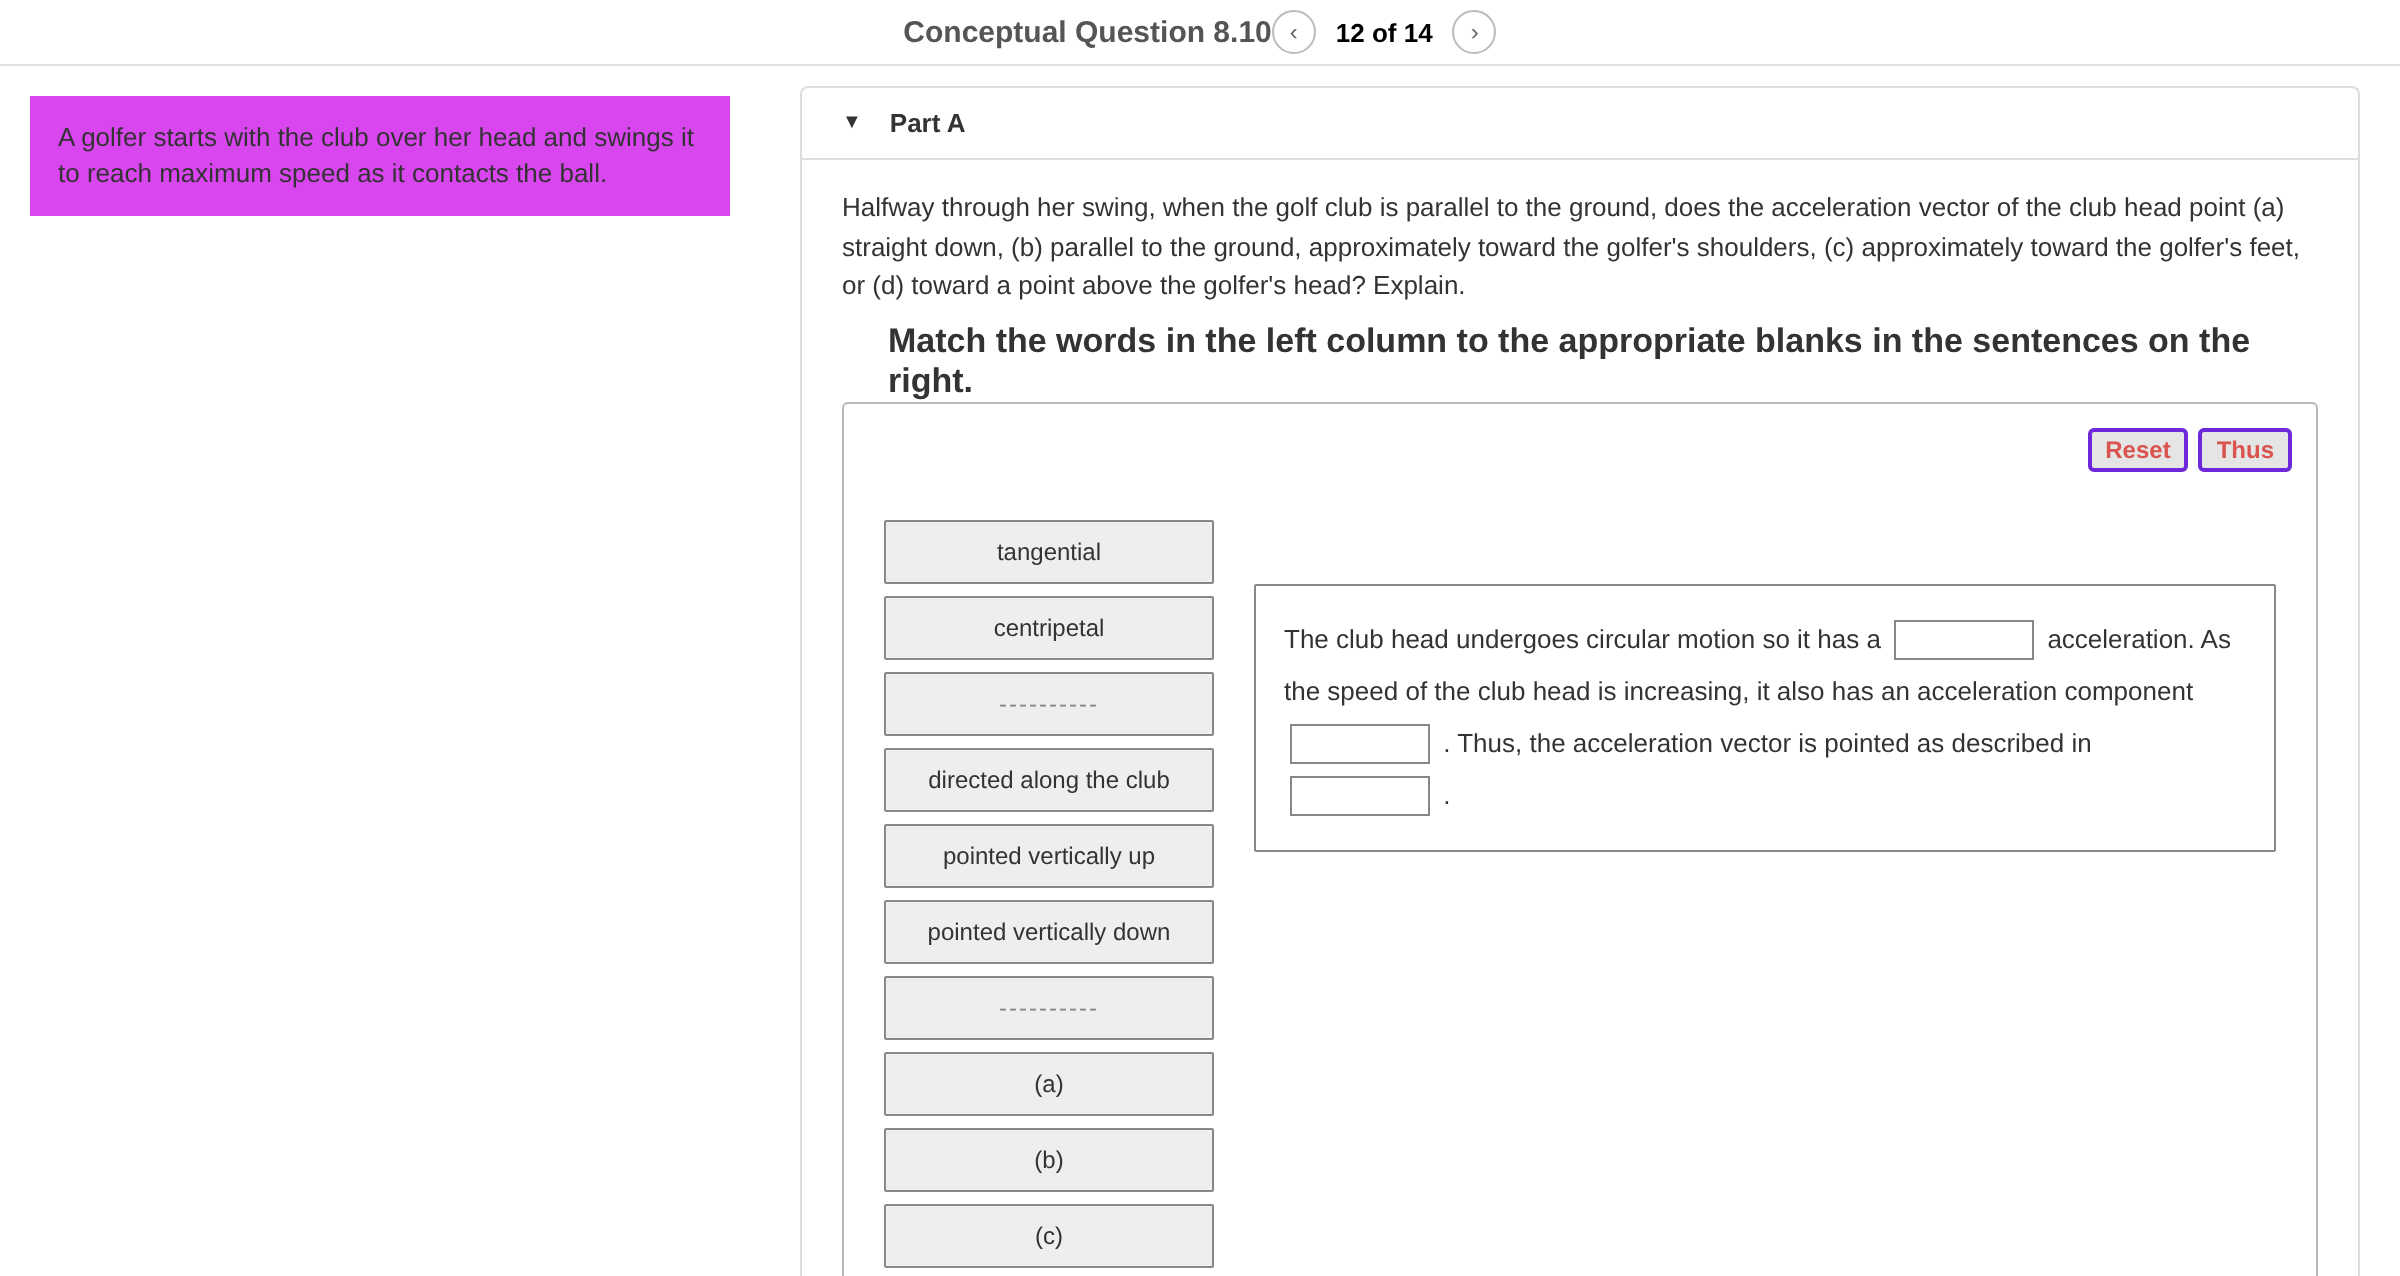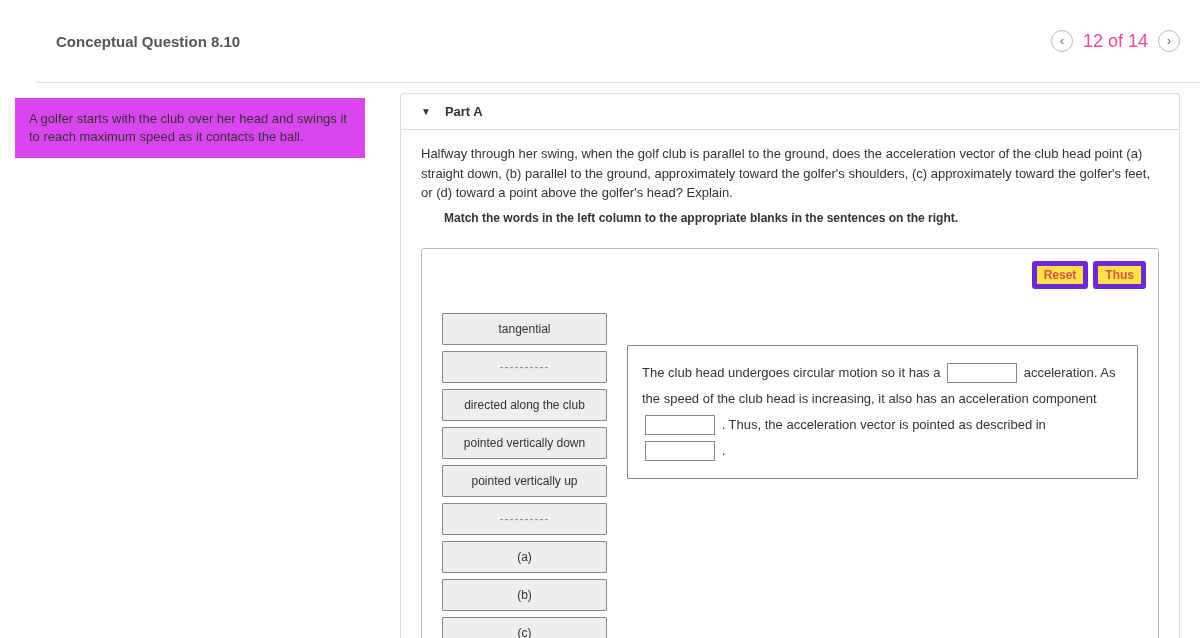--- a/index.html
+++ b/index.html
@@ -1,45 +1,45 @@
 <!DOCTYPE html>
 <html><head>
   <meta charset="utf-8">
   <style>
     * { box-sizing: border-box; margin: 0; padding: 0; }
     body { font-family: Arial, Helvetica, sans-serif; font-size: 13px; color: #333; background: #fff; }
     
-    .header { display: flex; justify-content: space-between; align-items: center; padding: 30px 20px; border-bottom: 1px solid #e0e0e0; margin-left: 36px; }
+    .header { display: flex; justify-content: center; align-items: center; padding: 5px 20px; border-bottom: 1px solid #e0e0e0; }
     .header-title { font-size: 15px; font-weight: bold; color: #555; }
     .header-nav { display: flex; align-items: center; gap: 10px; }
     .nav-btn { width: 22px; height: 22px; border: 1px solid #bbb; border-radius: 50%; background: #fff; display: flex; align-items: center; justify-content: center; cursor: pointer; color: #666; font-size: 12px; }
-    .nav-text { font-size: 18px; color: #ec4899; }
+    .nav-text { font-size: 13px; color: #000000; font-weight: bold; }
     
     .container { display: flex; padding: 0; }
     .sidebar { width: 380px; padding: 15px; }
     .problem-box { background: #d946ef; padding: 12px 14px; font-size: 13px; color: #333; line-height: 1.4; }
     
     .main { flex: 1; padding: 10px 20px 20px 20px; }
     .top-links { text-align: right; padding: 8px 0 12px; font-size: 13px; }
     .top-links .pause-icon { color: #d9534f; margin-right: 3px; font-size: 11px; }
     .top-links a { color: #333; text-decoration: none; cursor: pointer; }
     .top-links .sep { color: #999; margin: 0 2px; }
     
     .part-header { border: 1px solid #ddd; border-bottom: none; padding: 10px 20px; background: #fff; border-radius: 4px 4px 0 0; }
     .part-header-inner { display: flex; align-items: center; gap: 14px; }
     .caret { font-size: 10px; color: #333; }
     .part-title { font-weight: bold; font-size: 13px; }
     
     .part-body { border: 1px solid #ddd; border-top: 1px solid #ddd; padding: 14px 20px 20px; background: #fff; border-radius: 0 0 4px 4px; }
     .question-text { font-size: 13px; line-height: 1.5; color: #333; margin-bottom: 8px; }
-    .instruction { font-weight: bold; font-size: 12px; margin-bottom: 23px; padding-left: 23px; }
+    .instruction { font-weight: bold; font-size: 17px; margin-bottom: 0; padding-left: 23px; }
     
     .work-area { border: 1px solid #b8b8b8; border-radius: 3px; padding: 12px; background: #fff; position: relative; }
     .work-toolbar { display: flex; justify-content: flex-end; gap: 5px; margin-bottom: 24px; }
-    .tool-btn { border: 5px solid #6d28d9; color: #d9534f; background: #fde047; border-radius: 3px; padding: 2px 7px; font-size: 12px; font-weight: bold; cursor: pointer; }
+    .tool-btn { border: 2px solid #6d28d9; color: #d9534f; background: #e5e5e5; border-radius: 3px; padding: 2px 7px; font-size: 12px; font-weight: bold; cursor: pointer; }
     
     .work-content { display: flex; gap: 20px; padding: 0 8px 10px; align-items: flex-start; }
     .word-bank { display: flex; flex-direction: column; gap: 6px; width: 165px; }
     .word-item { border: 1px solid #888; background: #eeeeee; padding: 8px 8px; text-align: center; font-size: 12px; cursor: move; border-radius: 1px; min-height: 25px; display: flex; align-items: center; justify-content: center; }
     .word-item.blank { color: #888; letter-spacing: 1px; }
     
     .sentence-area { border: 1px solid #888; padding: 14px 14px; flex: 1; font-size: 13px; line-height: 2; border-radius: 1px; margin-top: 32px; }
     .drop-blank { display: inline-block; width: 70px; height: 20px; border: 1px solid #888; background: #fff; vertical-align: middle; margin: 0 3px; }
   </style>
 </head>
@@ -74,24 +74,25 @@
 
       <div class="work-area">
         <div class="work-toolbar">
           <button class="tool-btn">Reset</button>
           <button class="tool-btn">Thus</button>
         </div>
 
         <div class="work-content">
           <div class="word-bank">
             <div class="word-item">tangential</div>
+            <div class="word-item">centripetal</div>
             <div class="word-item blank">----------</div>
             <div class="word-item">directed along the club</div>
+            <div class="word-item">pointed vertically up</div>
             <div class="word-item">pointed vertically down</div>
-            <div class="word-item">pointed vertically up</div>
             <div class="word-item blank">----------</div>
             <div class="word-item">(a)</div>
             <div class="word-item">(b)</div>
             <div class="word-item">(c)</div>
             <div class="word-item">(d)</div>
           </div>
 
           <div class="sentence-area">
             <span>The club head undergoes circular motion so it has a </span>
             <span class="drop-blank"></span>

